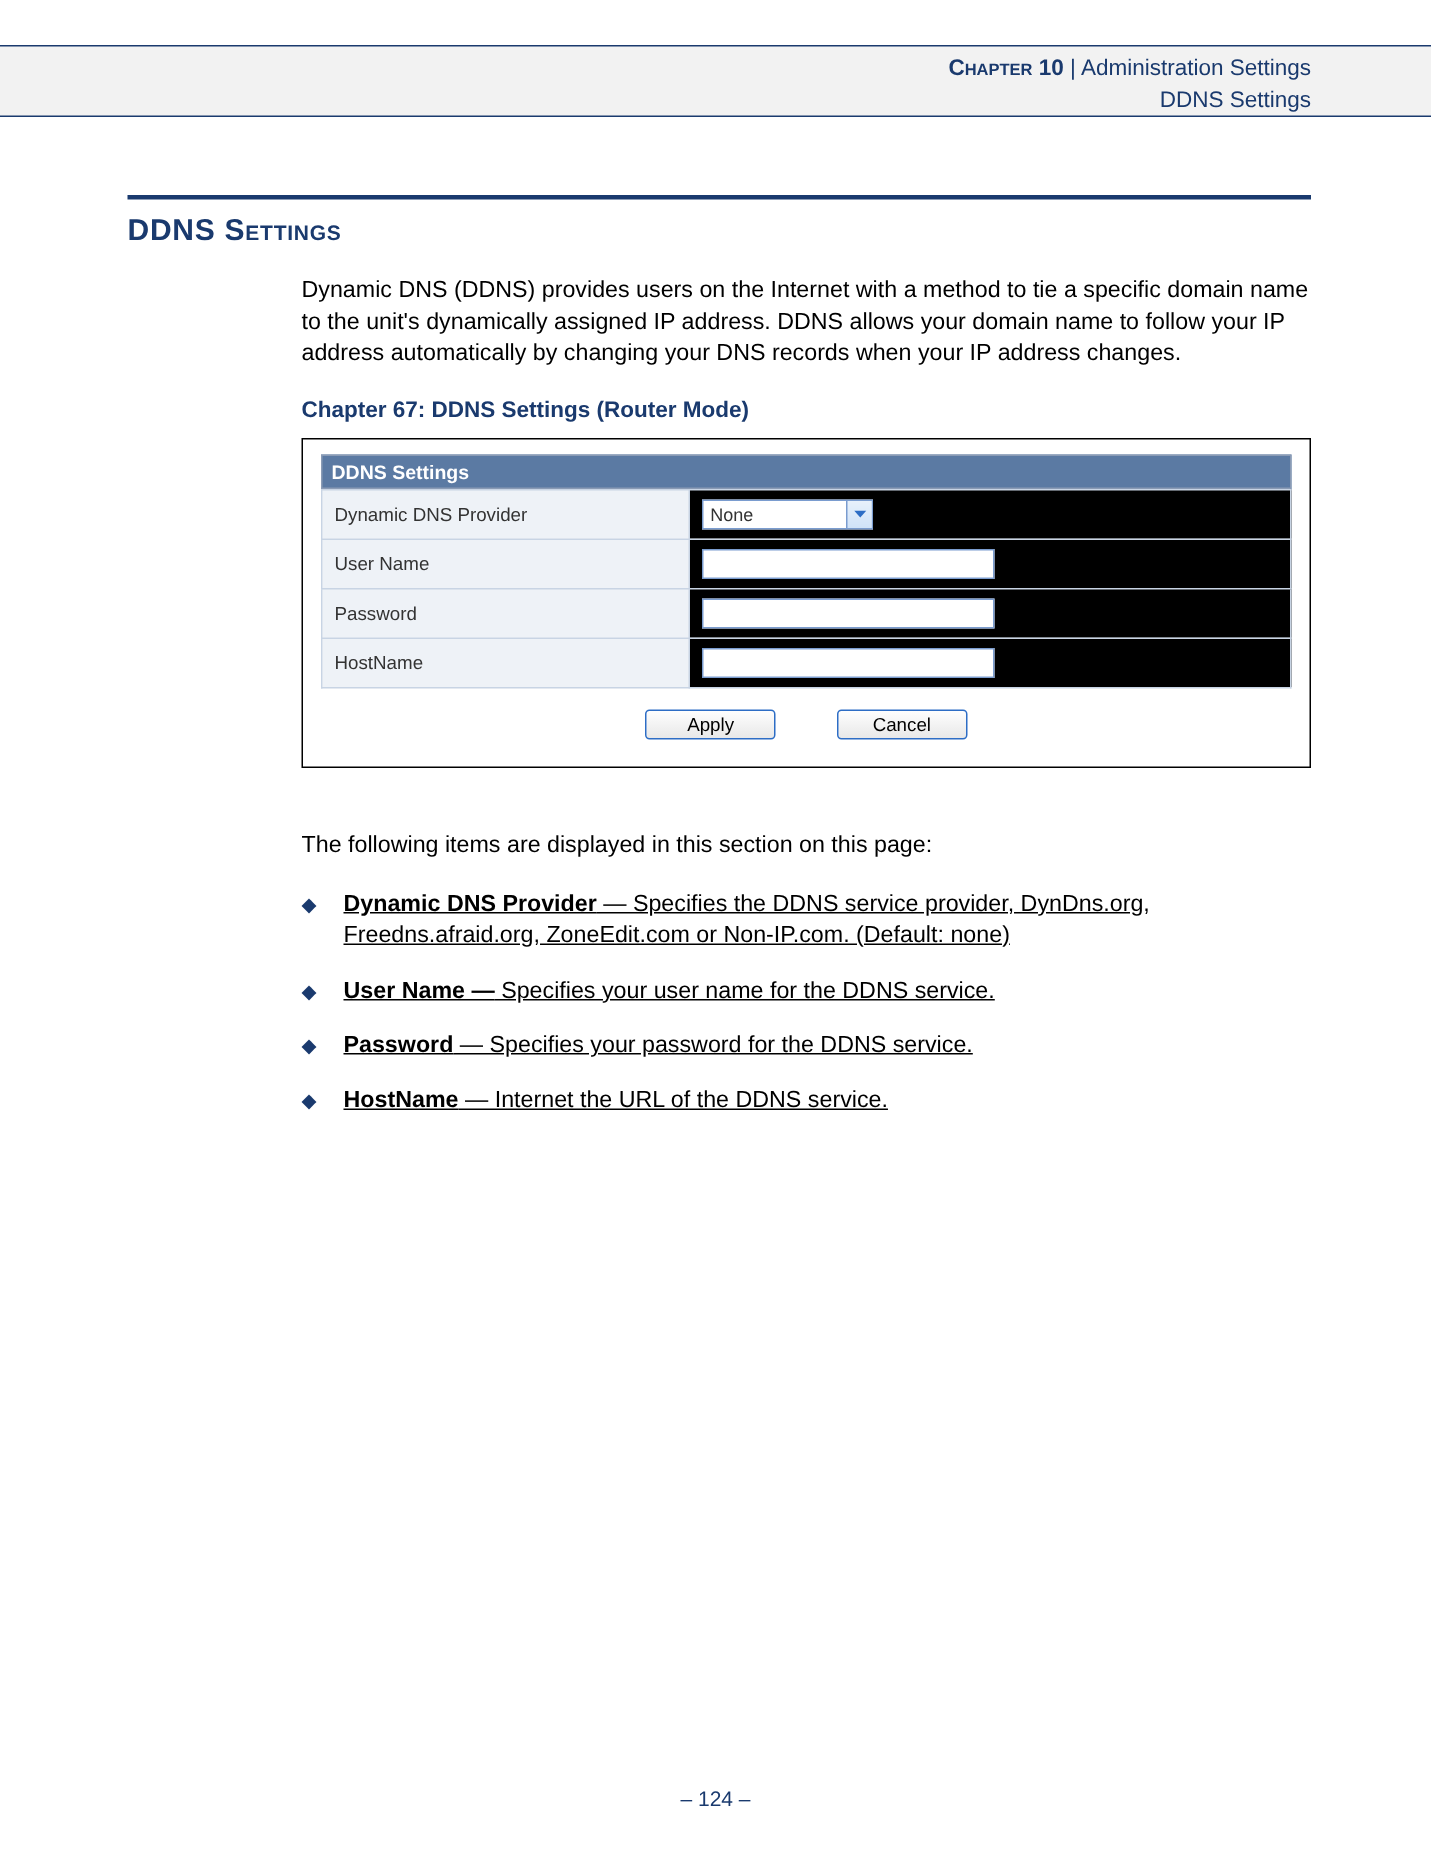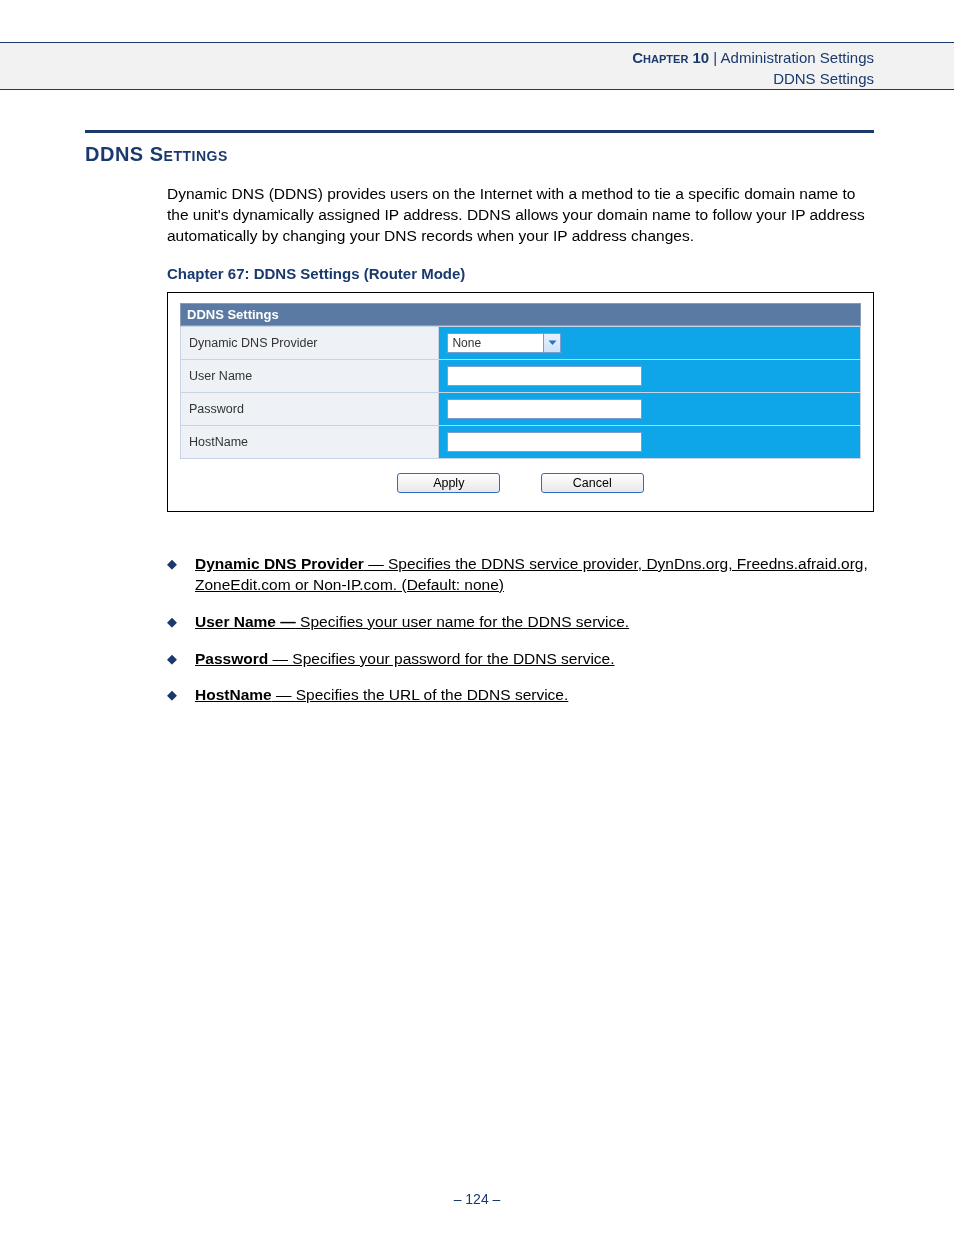--- a/index.html
+++ b/index.html
@@ -6,21 +6,21 @@
   body {
     font-family: Verdana, Geneva, sans-serif;
     background: #fff;
     width: 954px;
     height: 1235px;
     position: relative;
     color: #000;
   }
   .header-band {
     position: absolute;
-    top: 42px;
+    top: 30px;
     left: 0;
     right: 0;
     height: 48px;
     background: #f2f2f2;
     border-top: 1px solid #1a3a6e;
     border-bottom: 1px solid #1a3a6e;
     padding-right: 80px;
     text-align: right;
     font-size: 15px;
     line-height: 1.4;
@@ -43,21 +43,21 @@
   }
   .section-title {
     color: #1a3a6e;
     font-weight: bold;
     font-size: 20px;
     font-variant: small-caps;
     letter-spacing: 0.5px;
     margin-bottom: 18px;
   }
   .body-col {
-    margin-left: 82px;
+    margin-left: 116px;
   }
   .para {
     font-size: 15.5px;
     line-height: 1.35;
     margin-bottom: 18px;
     color: #000;
   }
   .figure-caption {
     color: #1a3a6e;
     font-weight: bold;
@@ -87,21 +87,21 @@
     border: 1px solid #c8d4e4;
     padding: 6px 8px;
     vertical-align: middle;
   }
   .form-table td.label-cell {
     width: 38%;
     background: #eef2f7;
     color: #333;
   }
   .form-table td.input-cell {
-    background: #0ea5e9;
+    background: #000000;
   }
   .select-wrap {
     display: inline-flex;
     border: 1px solid #7a9ccf;
     height: 20px;
     background: #fff;
     vertical-align: middle;
   }
   .select-wrap .sv {
     display: inline-block;
@@ -132,21 +132,21 @@
     text-align: center;
     margin-top: 14px;
   }
   .btn {
     display: inline-block;
     border: 1px solid #2d6dc5;
     border-radius: 3px;
     background: linear-gradient(#fefefe,#e8e8e8);
     font-size: 12.5px;
     padding: 2px 0;
-    width: 103px;
+    width: 87px;
     margin: 0 18px;
     color: #000;
     text-align: center;
     cursor: pointer;
   }
   .bullet-list { list-style: none; }
   .bullet-list li {
     position: relative;
     font-size: 15.5px;
     line-height: 1.35;
@@ -220,23 +220,24 @@
           <td class="input-cell"><input class="text-input" type="text" value="" style=""></td>
         </tr>
       </tbody>
         </table>
       <div class="btn-row">
         <span class="btn">Apply</span>
         <span class="btn">Cancel</span>
       </div>
     </div>
 
+    <p class="para">The following items are displayed in this section on this page:</p>
 
     <ul class="bullet-list">
       <li><strong>Dynamic DNS Provider</strong><span> — Specifies the DDNS service provider, DynDns.org, Freedns.afraid.org, ZoneEdit.com or Non-IP.com. (Default: none)</span></li>
       <li><strong>User Name —</strong><span> Specifies your user name for the DDNS service.</span></li>
       <li><strong>Password</strong><span> — Specifies your password for the DDNS service.</span></li>
-      <li><strong>HostName</strong><span> — Specifies the URL of the DDNS service.</span></li>
+      <li><strong>HostName</strong><span> — Internet the URL of the DDNS service.</span></li>
     </ul>
   </div>
 </div>
 
 <div class="page-number">– 124 –</div>
 
 </body></html>

